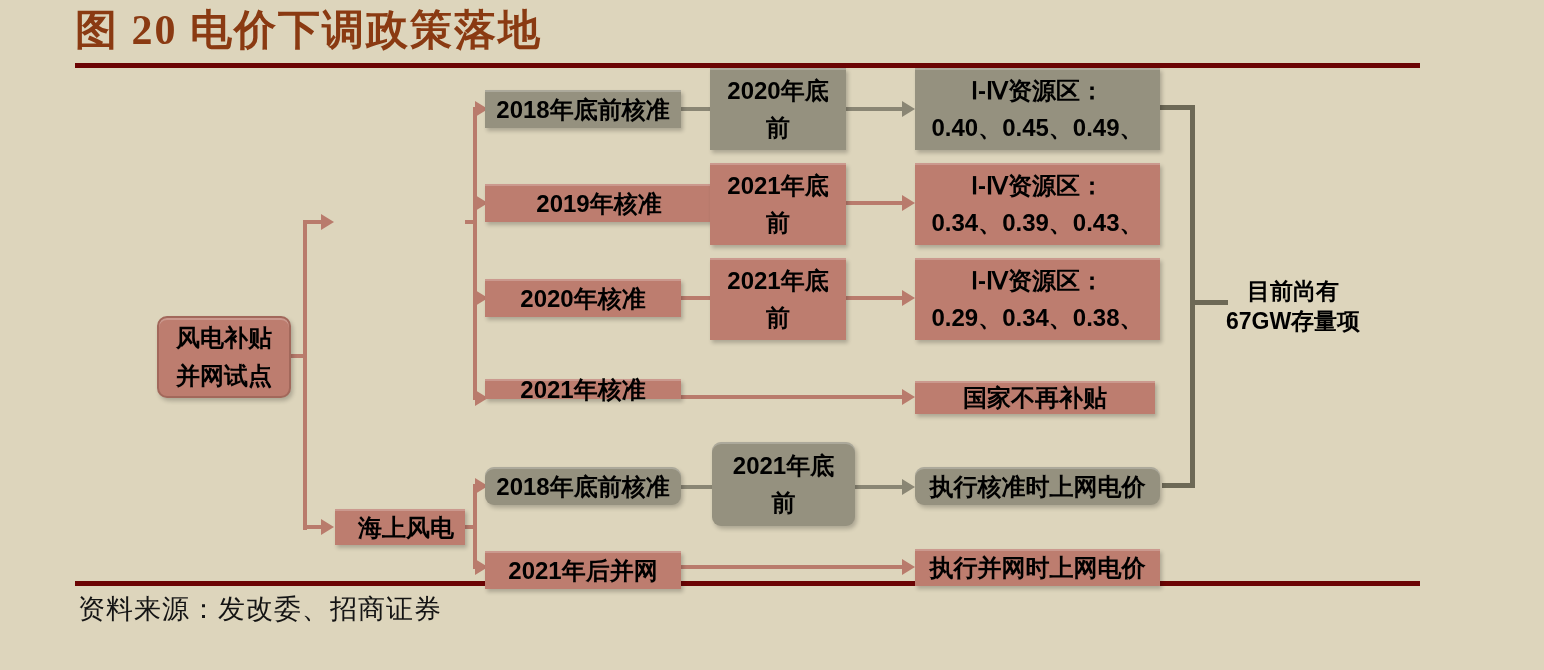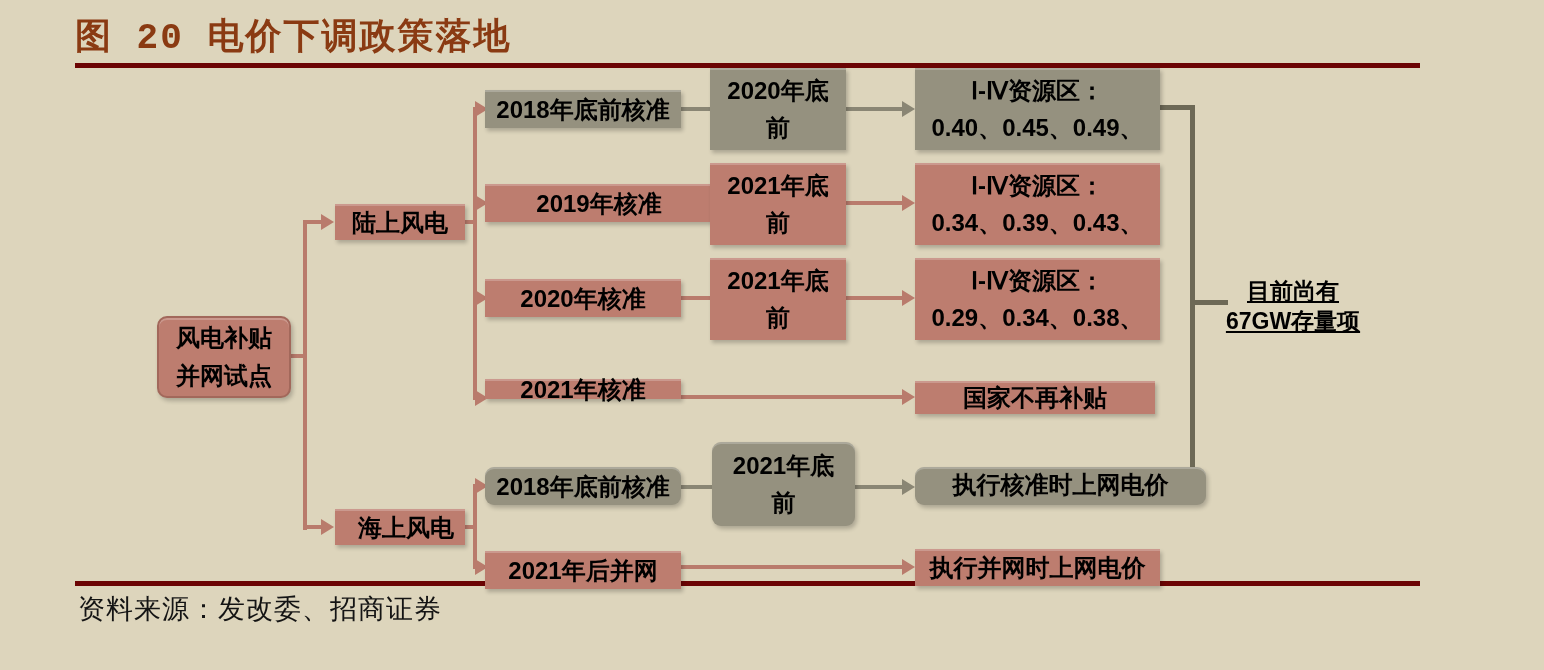--- a/index.html
+++ b/index.html
@@ -3,23 +3,23 @@
 <meta charset="utf-8">
 <style>
   html,body{margin:0;padding:0;}
   .canvas{
     position:relative;width:1544px;height:670px;
     background:var(--c-background,#ddd5bc);
     font-family:"Liberation Sans",sans-serif;
     overflow:hidden;
   }
   .title{
-    position:absolute;left:75px;top:12px;
-    font-family:Liberation Mono, monospace;
-    font-weight:bold;font-size:36px;letter-spacing:2px;
+    position:absolute;left:75px;top:2px;
+    font-family:Liberation Serif, serif;
+    font-weight:bold;font-size:42px;letter-spacing:2px;
     color:var(--c-title,#8a3a12);
   }
   .rule{position:absolute;left:75px;width:1345px;height:5px;background:var(--c-rule,#6b0404);}
   .rule.top{top:63px;}
   .rule.bottom{top:581px;}
   .source{
     position:absolute;left:78px;top:591px;
     font-family:"Liberation Serif",serif;
     font-size:27px;color:#141414;letter-spacing:1px;
   }
@@ -96,21 +96,20 @@
   <div class="hline sl" style="left:681px;top:565px;width:223px;"></div>
   <div class="arr" style="left:902px;top:559px;"></div>
 
   <div class="hline gd" style="left:1160px;top:105px;width:35px;"></div>
   <div class="vline gd" style="left:1190px;top:105px;height:383px;"></div>
   <div class="hline gd" style="left:1162px;top:483px;width:30px;"></div>
   <div class="hline gd" style="left:1195px;top:300px;width:33px;"></div>
 
   <div class="box salmon root" style="left:141px;top:316px;width:134px;height:82px;margin-left:16px;">风电补贴
 并网试点</div>
-  <div class="box salmon" style="left:335px;top:204px;width:130px;height:36px;">陆上风电</div>
   <div class="box salmon" style="left:335px;top:509px;width:130px;height:36px;padding-left:12px;">海上风电</div>
 
   <div class="box gray" style="left:485px;top:90px;width:196px;height:38px;">2018年底前核准</div>
   <div class="box gray" style="left:710px;top:68px;width:136px;height:82px;">2020年底
 前</div>
   <div class="box gray" style="left:915px;top:68px;width:245px;height:82px;">Ⅰ-Ⅳ资源区：
 0.40、0.45、0.49、</div>
 
   <div class="box salmon" style="left:485px;top:184px;width:228px;height:38px;">2019年核准</div>
   <div class="box salmon" style="left:710px;top:163px;width:136px;height:82px;">2021年底
@@ -123,24 +122,24 @@
 前</div>
   <div class="box salmon" style="left:915px;top:258px;width:245px;height:82px;">Ⅰ-Ⅳ资源区：
 0.29、0.34、0.38、</div>
 
   <div class="box salmon" style="left:485px;top:379px;width:196px;height:20px;">2021年核准</div>
   <div class="box salmon" style="left:915px;top:381px;width:240px;height:33px;">国家不再补贴</div>
 
   <div class="box gray rounded" style="left:485px;top:467px;width:196px;height:38px;">2018年底前核准</div>
   <div class="box gray rounded" style="left:712px;top:442px;width:143px;height:84px;">2021年底
 前</div>
-  <div class="box gray rounded" style="left:915px;top:467px;width:291px;height:38px;font-family:Liberation Mono, monospace;">执行核准时上网电价</div>
+  <div class="box gray rounded" style="left:915px;top:467px;width:245px;height:38px;">执行核准时上网电价</div>
 
   <div class="box salmon" style="left:485px;top:551px;width:196px;height:38px;">2021年后并网</div>
   <div class="box salmon" style="left:915px;top:549px;width:245px;height:37px;">执行并网时上网电价</div>
 
-  <div class="note" style="left:1212px;top:276px;width:162px;text-decoration:underline;">目前尚有
+  <div class="note" style="left:1212px;top:276px;width:162px;">目前尚有
 67GW存量项</div>
 
   <div class="rule bottom"></div>
   <div class="source">资料来源：发改委、招商证券</div>
 
 </div>
 
 </body></html>

